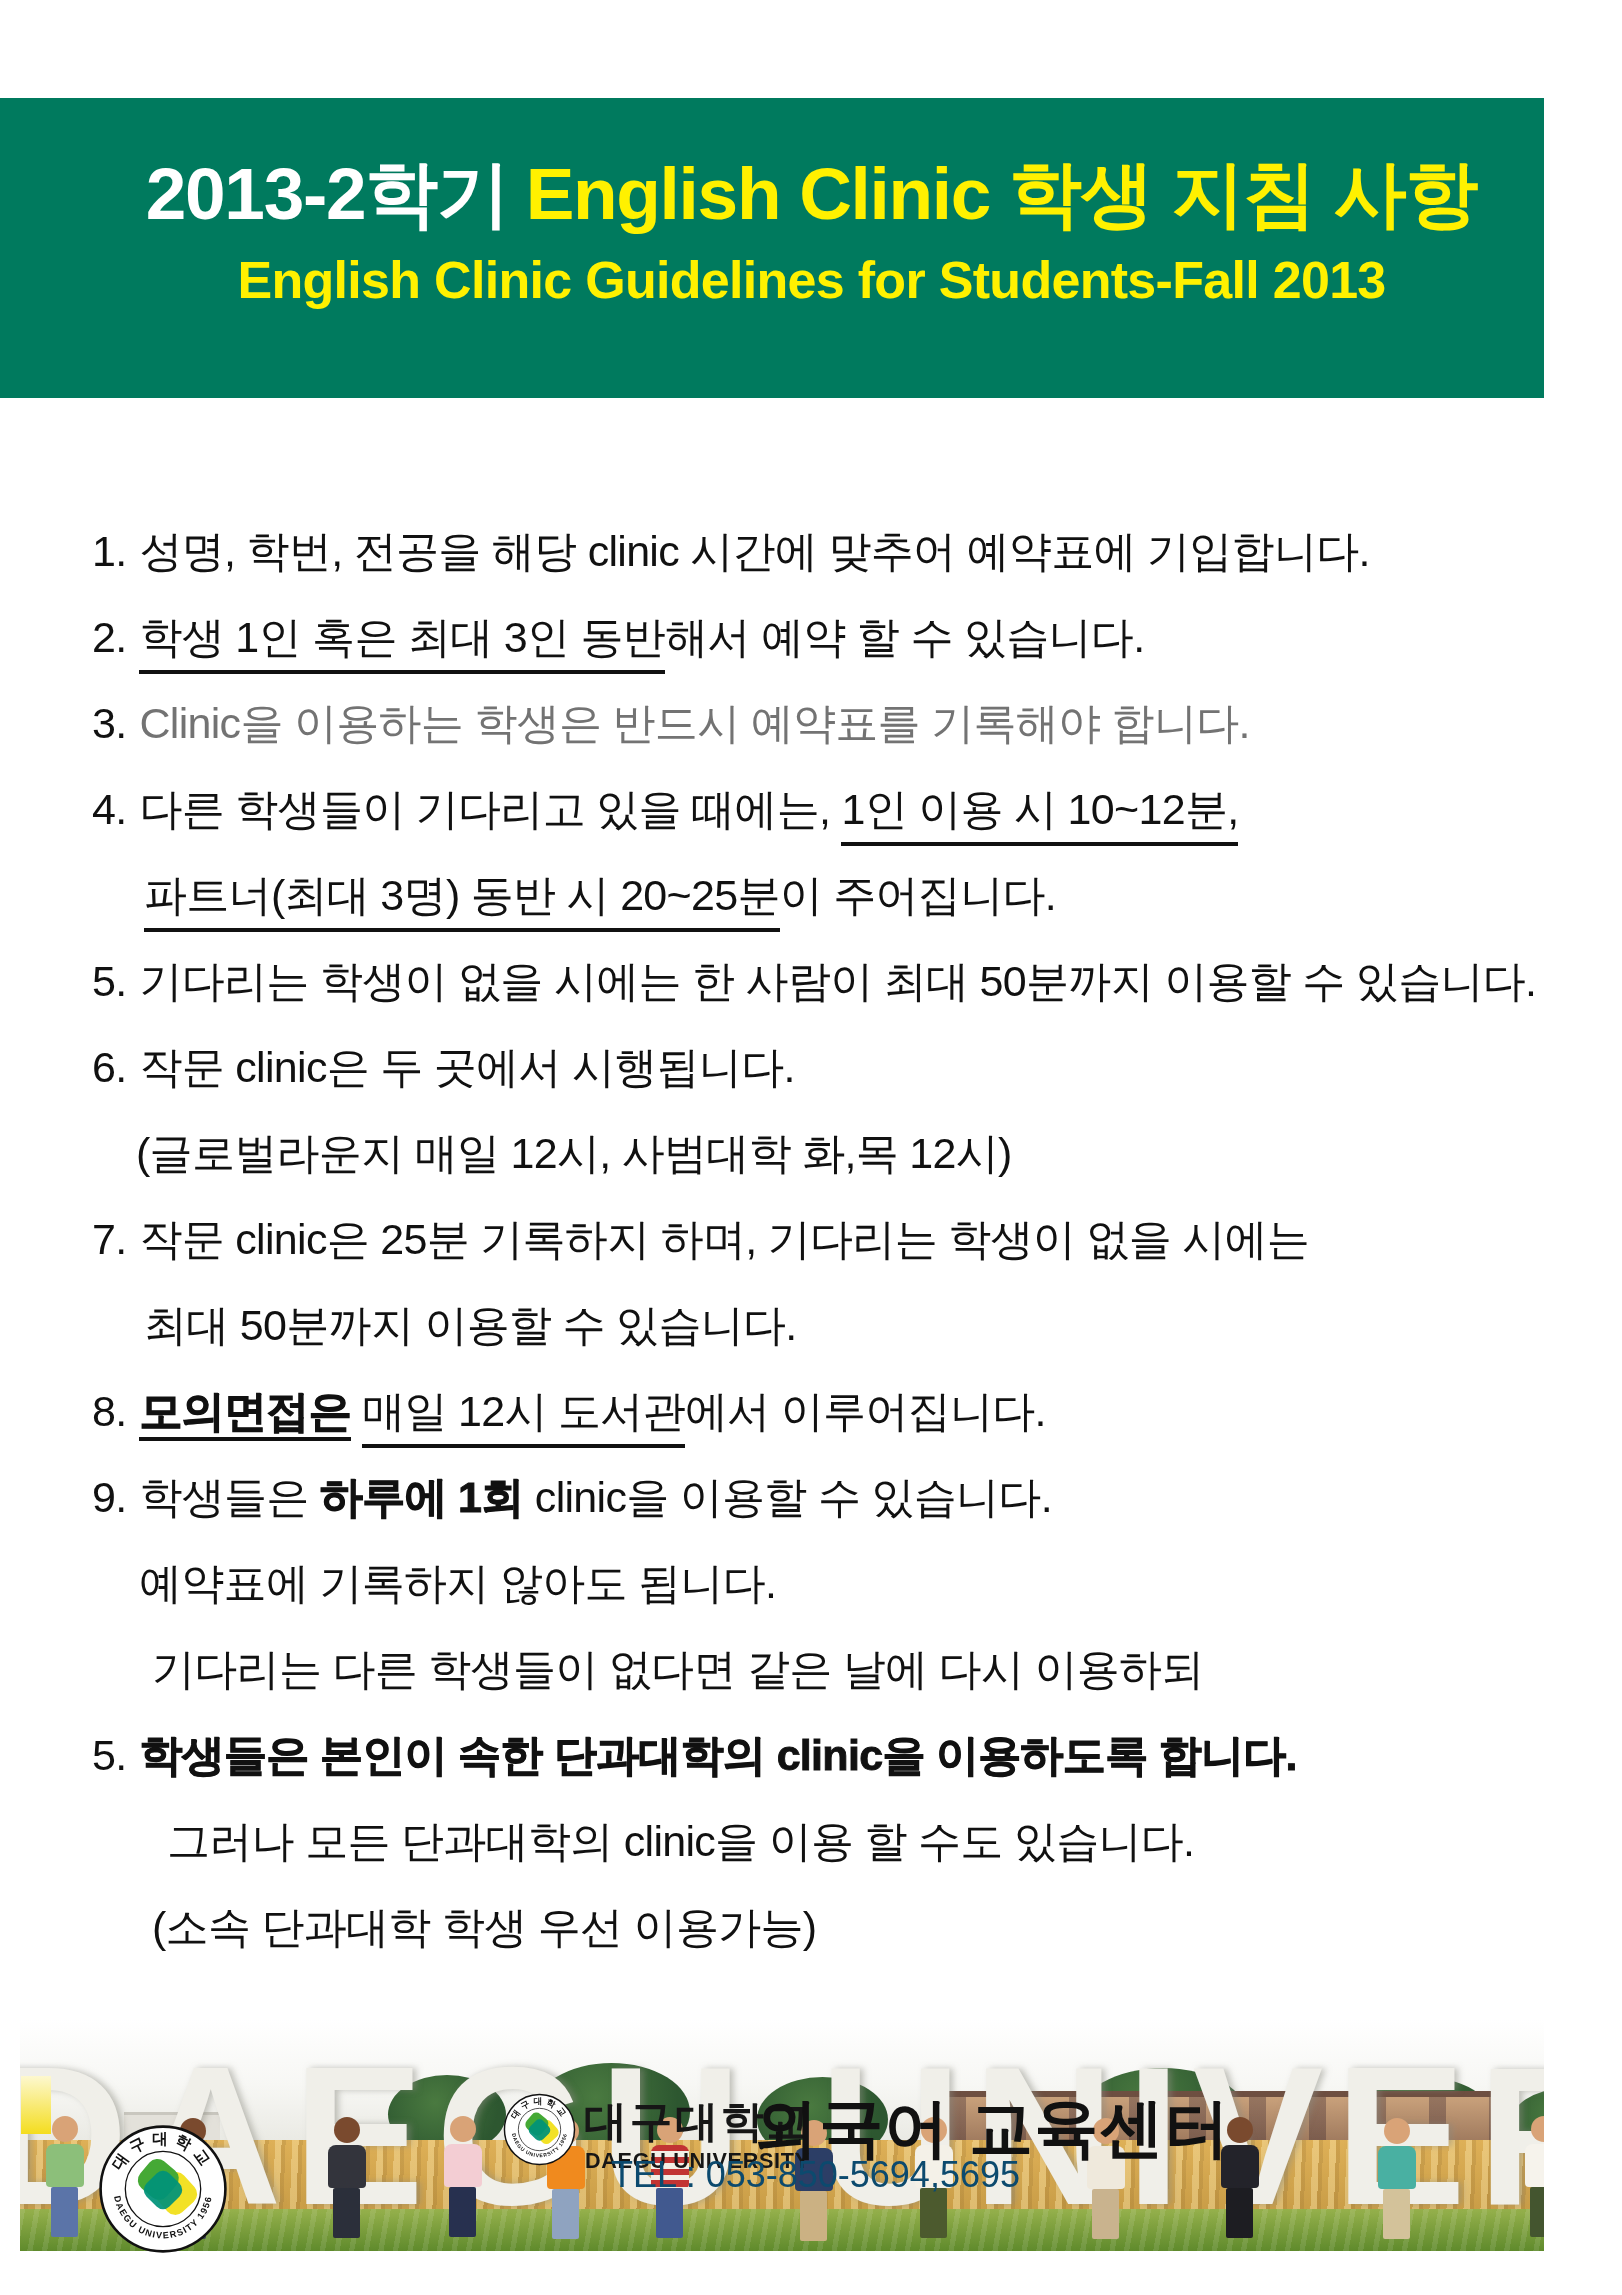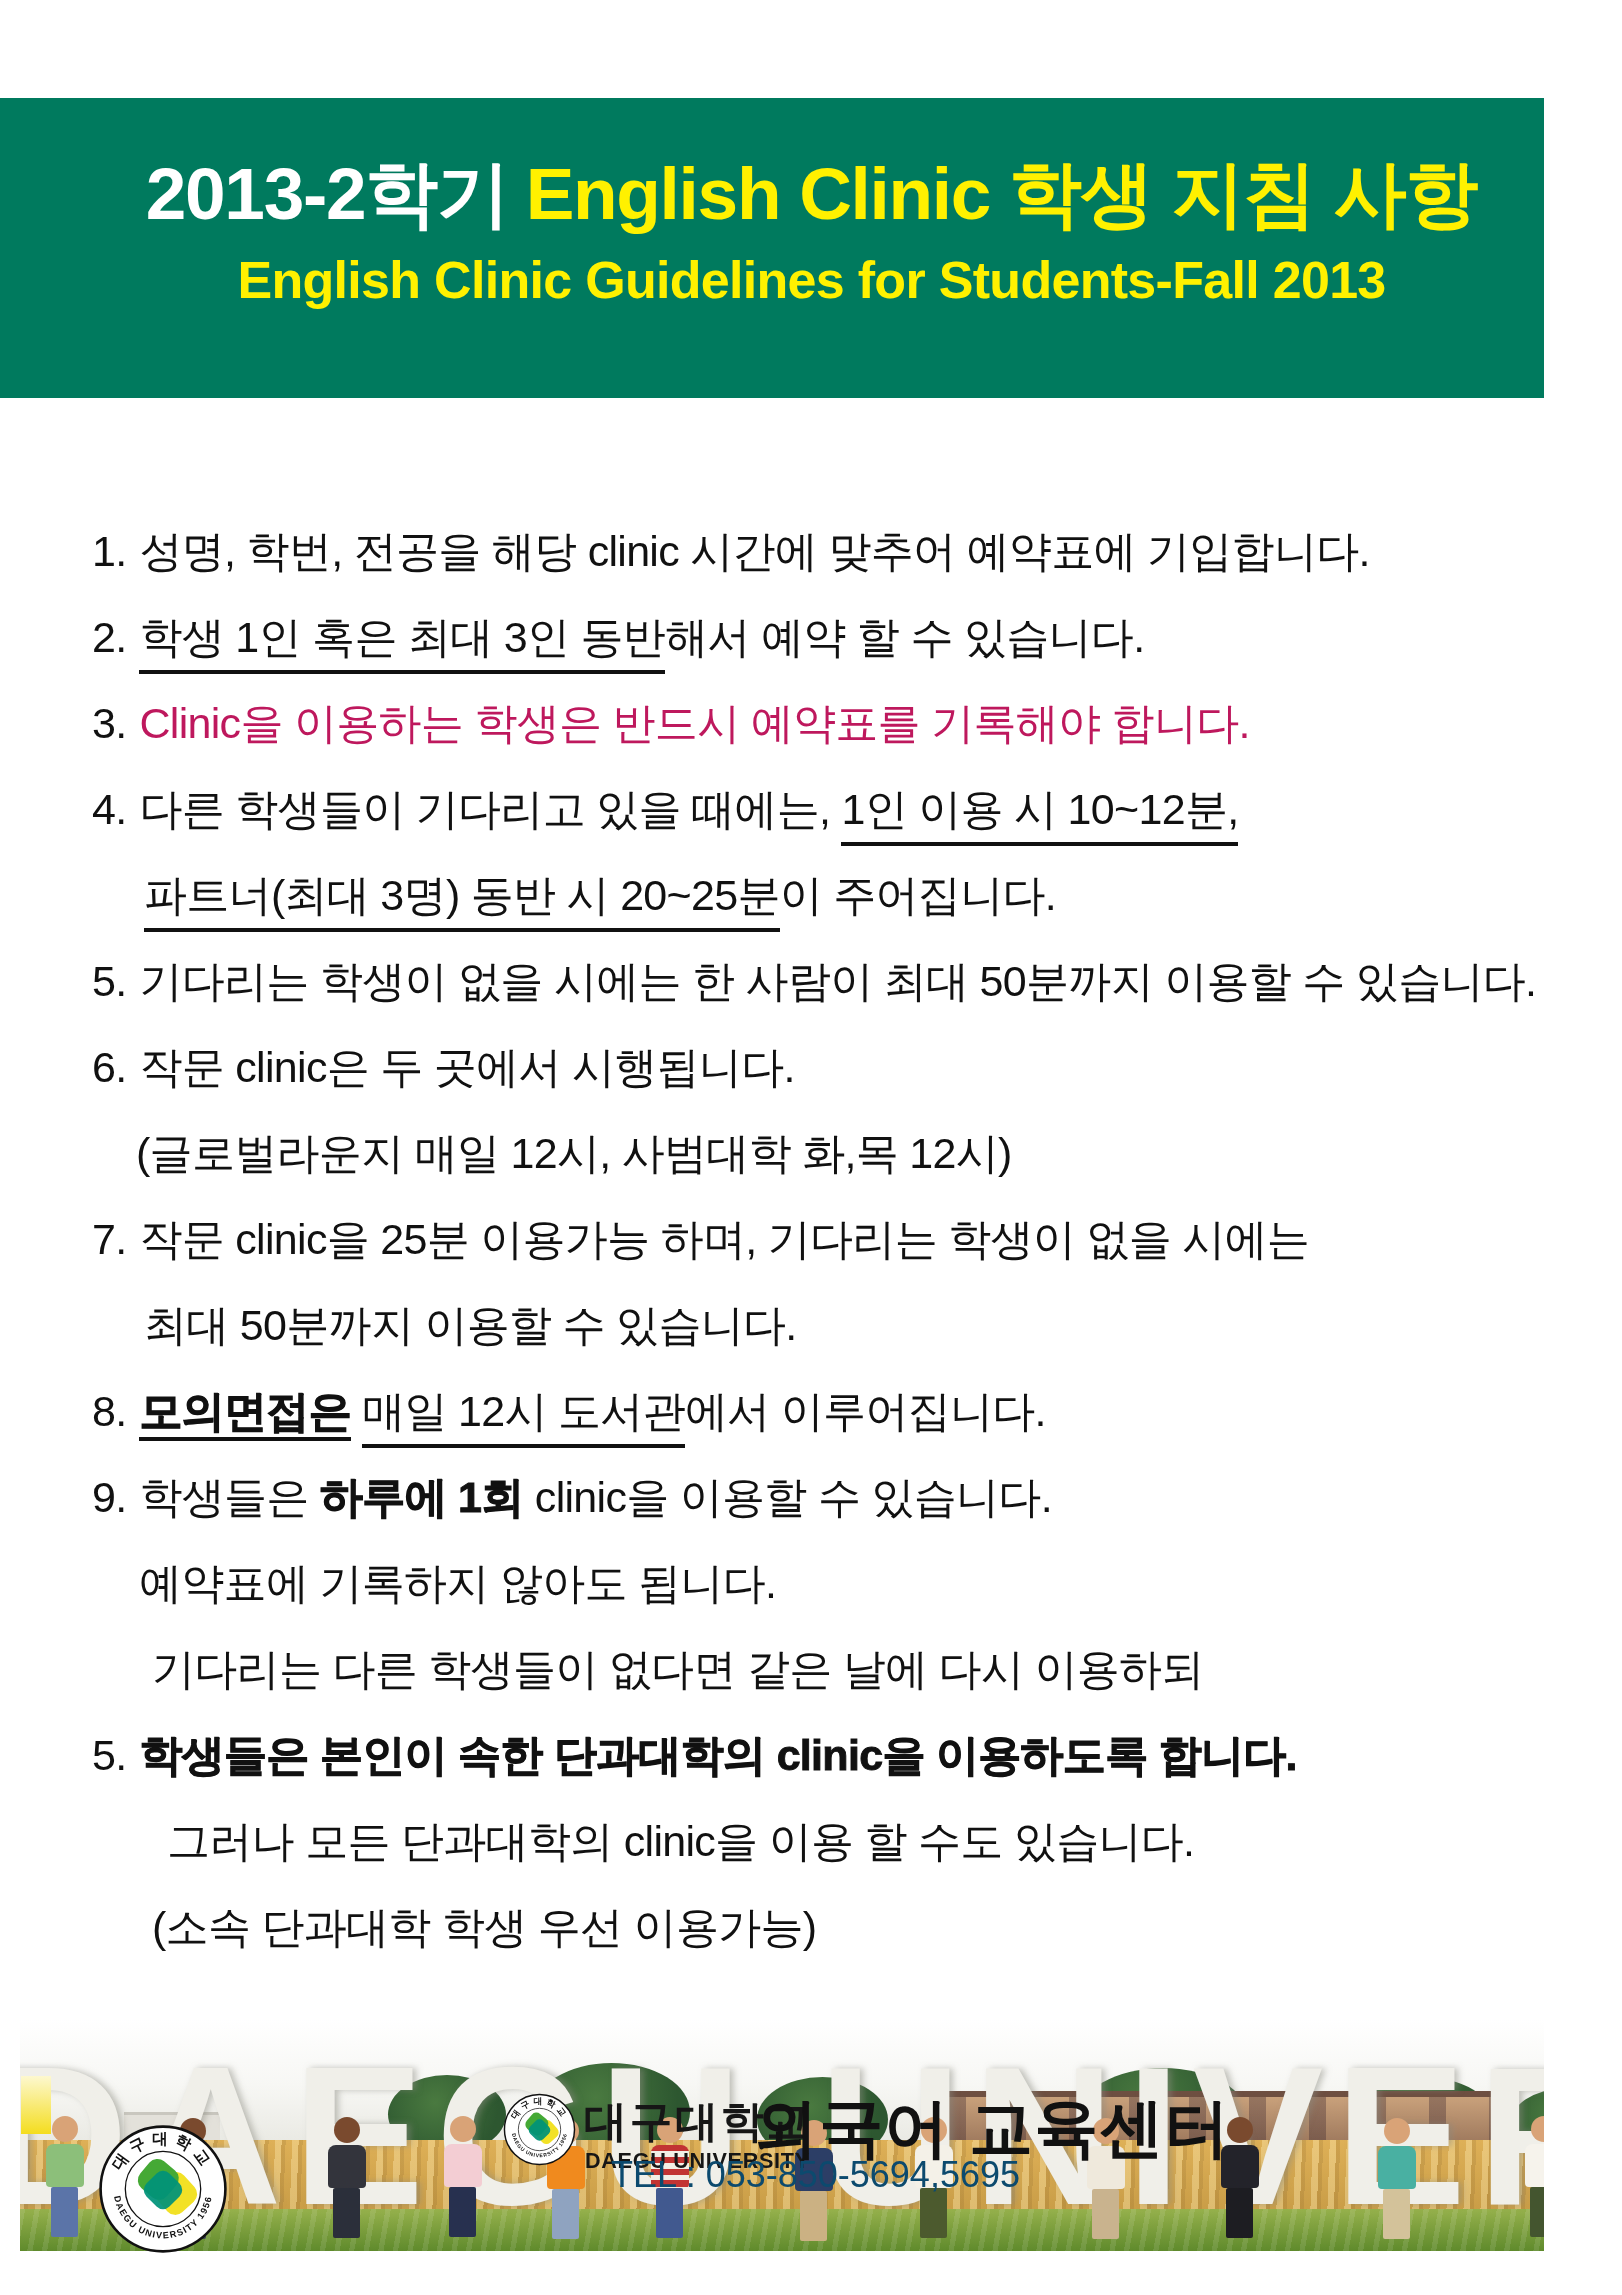--- a/index.html
+++ b/index.html
@@ -15,21 +15,21 @@
   .subtitle{margin-top:15.7px;font-size:52px;font-weight:700;color:#FFF100;letter-spacing:-0.7px;}
 
   
   .list{position:absolute;left:92px;top:517px;width:1498px;font-size:43px;line-height:52px;
         letter-spacing:-0.7px;color:#111;}
   .line{margin-bottom:34px;white-space:nowrap;margin-top:8px;}
   .num{margin-right:13px;}
   .ul{border-bottom:4.6px solid currentColor;padding-bottom:9.2px;}
   .ul-tight{border-bottom:4.6px solid currentColor;padding-bottom:2px;}
   .xb{font-weight:700;-webkit-text-stroke:0.9px currentColor;}
-  .red{color:#be185d;}
+  .red{color:#737373;}
   .ind-a{padding-left:52px;}  .ind-b{padding-left:44px;}
   .ind-c{padding-left:60px;}  .ind-d{padding-left:47px;}
   .ind-e{padding-left:75px;}
 
   
   .photo{position:absolute;left:19.6px;top:2019px;width:1603px;height:232px;overflow:hidden;}
   .ph-sky{position:absolute;left:0;top:0;width:100%;height:52%;
           background:linear-gradient(#ffffff 0%,#f7f7f4 55%,#eaeae4 100%);}
   .ph-trees{position:absolute;left:0;top:0;width:100%;height:100%;}
   .tree{position:absolute;border-radius:50%;
@@ -104,21 +104,21 @@
 
   <div class="list">
     <div class="line"><span class="num">1.</span><span>성명, 학번, 전공을 해당 clinic 시간에 맞추어 예약표에 기입합니다.</span></div>
     <div class="line"><span class="num">2.</span><span class="ul">학생 1인 혹은 최대 3인 동반</span><span>해서 예약 할 수 있습니다.</span></div>
     <div class="line"><span class="num">3.</span><span class="red">Clinic을 이용하는 학생은 반드시 예약표를 기록해야 합니다.</span></div>
     <div class="line"><span class="num">4.</span><span>다른 학생들이 기다리고 있을 때에는, </span><span class="ul">1인 이용 시 10~12분,</span></div>
     <div class="line ind-a"><span class="ul">파트너(최대 3명) 동반 시 20~25분</span><span>이 주어집니다.</span></div>
     <div class="line"><span class="num">5.</span><span>기다리는 학생이 없을 시에는 한 사람이 최대 50분까지 이용할 수 있습니다.</span></div>
     <div class="line"><span class="num">6.</span><span>작문 clinic은 두 곳에서 시행됩니다.</span></div>
     <div class="line ind-b"><span>(글로벌라운지 매일 12시, 사범대학 화,목 12시)</span></div>
-    <div class="line"><span class="num">7.</span><span>작문 clinic을 25분 이용가능 하며, 기다리는 학생이 없을 시에는</span></div>
+    <div class="line"><span class="num">7.</span><span>작문 clinic은 25분 기록하지 하며, 기다리는 학생이 없을 시에는</span></div>
     <div class="line ind-a"><span>최대 50분까지 이용할 수 있습니다.</span></div>
     <div class="line"><span class="num">8.</span><span class="xb ul-tight">모의면접은</span><span> </span><span class="ul">매일 12시 도서관</span><span>에서 이루어집니다.</span></div>
     <div class="line"><span class="num">9.</span><span>학생들은 </span><span class="xb">하루에 1회</span><span> clinic을 이용할 수 있습니다.</span></div>
     <div class="line ind-d"><span>예약표에 기록하지 않아도 됩니다.</span></div>
     <div class="line ind-c"><span>기다리는 다른 학생들이 없다면 같은 날에 다시 이용하되</span></div>
     <div class="line"><span class="num">5.</span><span class="xb">학생들은 본인이 속한 단과대학의 clinic을 이용하도록 합니다.</span></div>
     <div class="line ind-e"><span>그러나 모든 단과대학의 clinic을 이용 할 수도 있습니다.</span></div>
     <div class="line ind-c"><span>(소속 단과대학 학생 우선 이용가능)</span></div>
   </div>
 

